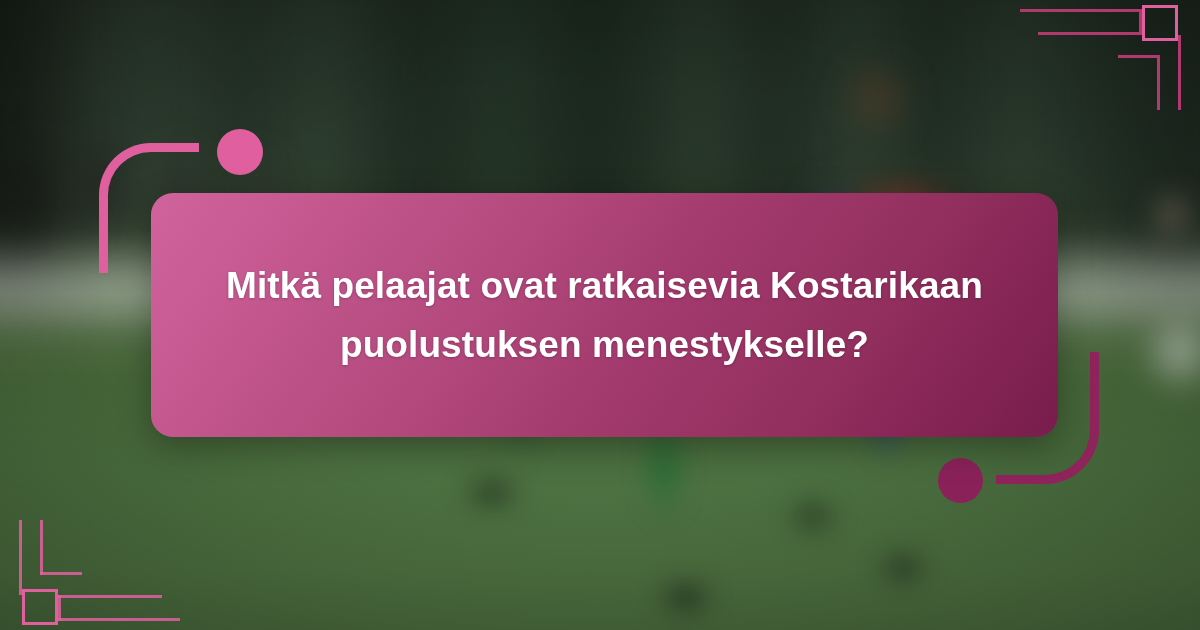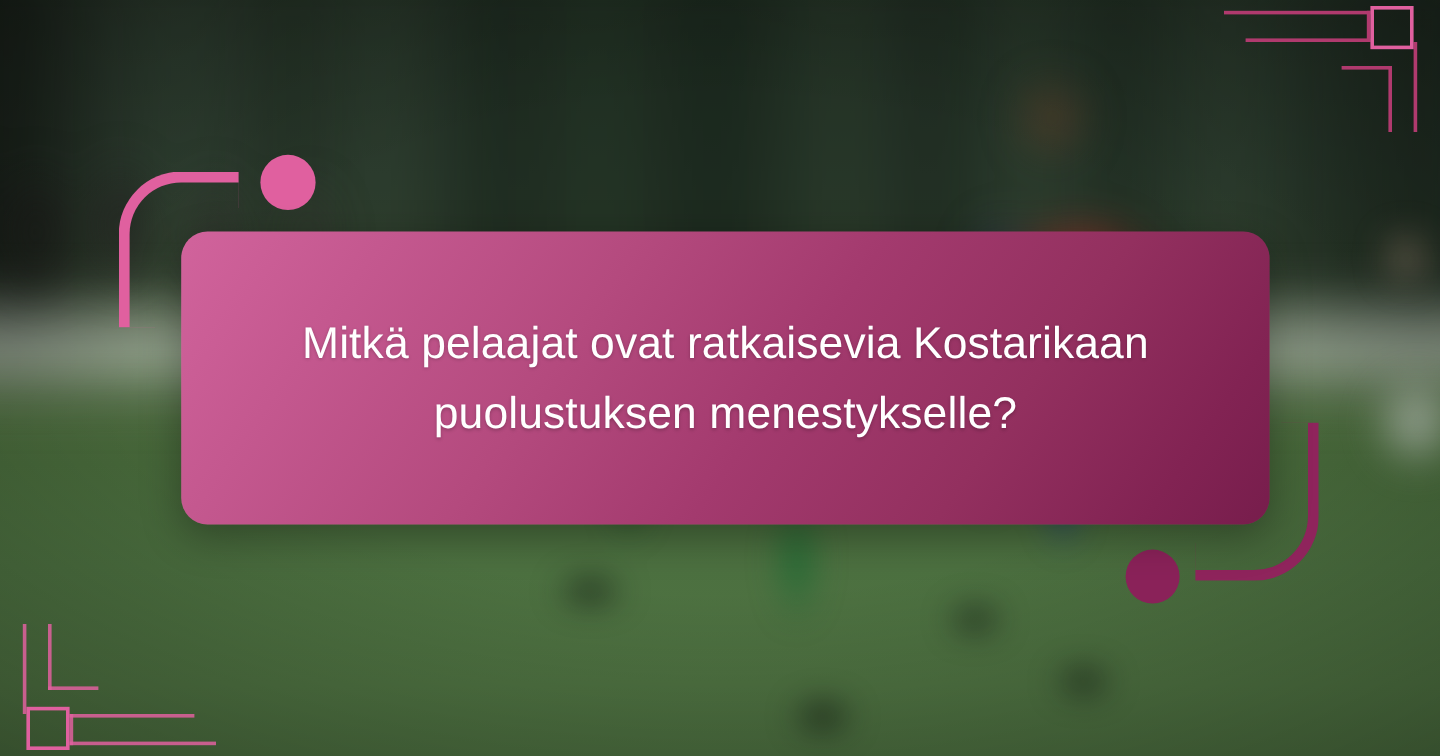--- a/index.html
+++ b/index.html
@@ -231,21 +231,21 @@
     align-items: center;
     justify-content: center;
     padding: 0 58px;
     box-sizing: border-box;
   }
   .card-title {
     margin: 0;
     color: #ffffff;
     font-family: "Liberation Sans", sans-serif;
     font-size: 37px;
-    font-weight: 400;
+    font-weight: 700;
     line-height: 1.60;
     text-align: center;
     letter-spacing: 0.1px;
     text-shadow: 0 1px 3px rgba(0,0,0,0.22);
   }
 </style>
 </head>
 <body>
 
 <div id="stage">

